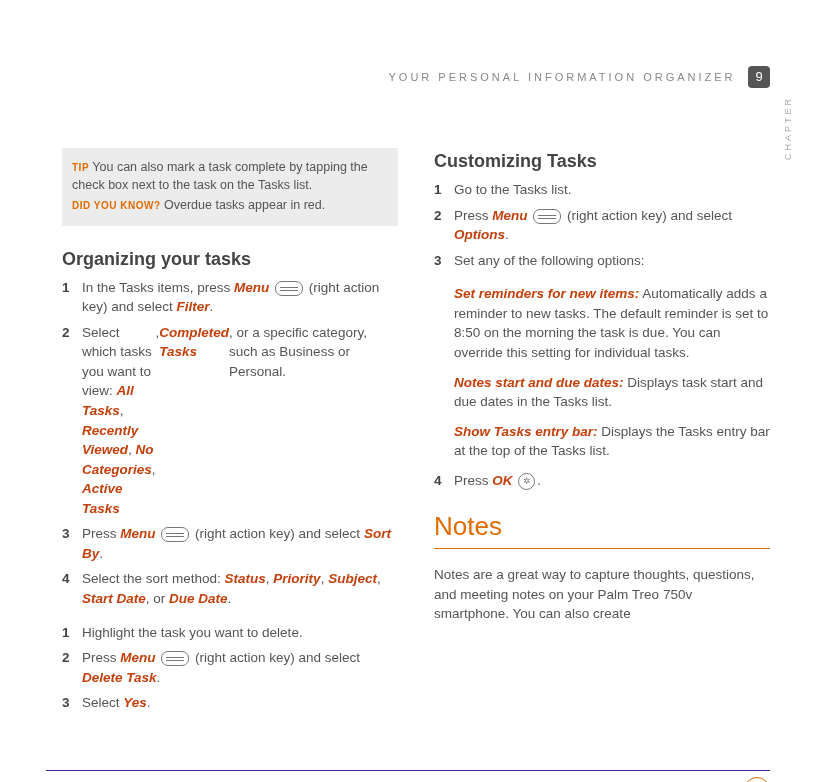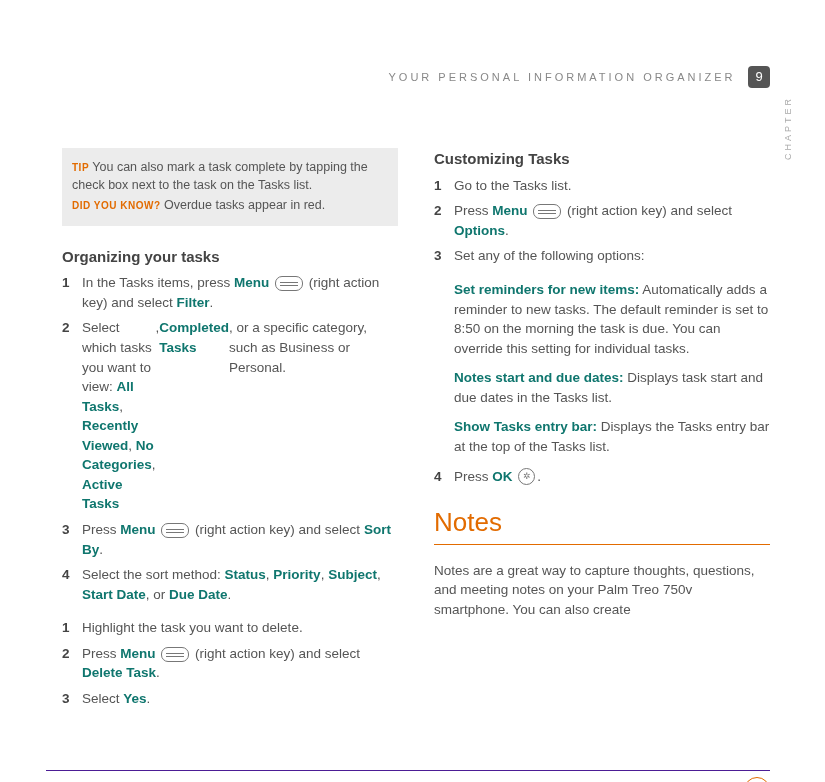--- a/index.html
+++ b/index.html
@@ -77,41 +77,41 @@
     color: #E26B00;
     font-size: 10px;
     font-weight: bold;
     letter-spacing: 0.5px;
   }
   .tip-box p { margin: 3px 0; }
   .subhead {
     font-weight: bold;
     color: #444;
     margin: 14px 0 6px 0;
-    font-size: 15px;
+    font-size: 18px;
   }
   ol.steps {
     list-style: none;
     padding: 0;
     margin: 0 0 14px 0;
   }
   ol.steps > li {
     display: flex;
     margin-bottom: 6px;
   }
   ol.steps > li .num {
     font-weight: bold;
     width: 20px;
     flex-shrink: 0;
     color: #444;
   }
   ol.steps > li .txt {
     flex: 1;
   }
-  b { color: #0f766e; }
+  b { color: #c2410c; font-style: italic; }
   .icon-key {
     display: inline-block;
     width: 26px;
     height: 13px;
     border: 1px solid #777;
     border-radius: 7px;
     vertical-align: middle;
     position: relative;
     background: #fff;
     margin: 0 2px;

